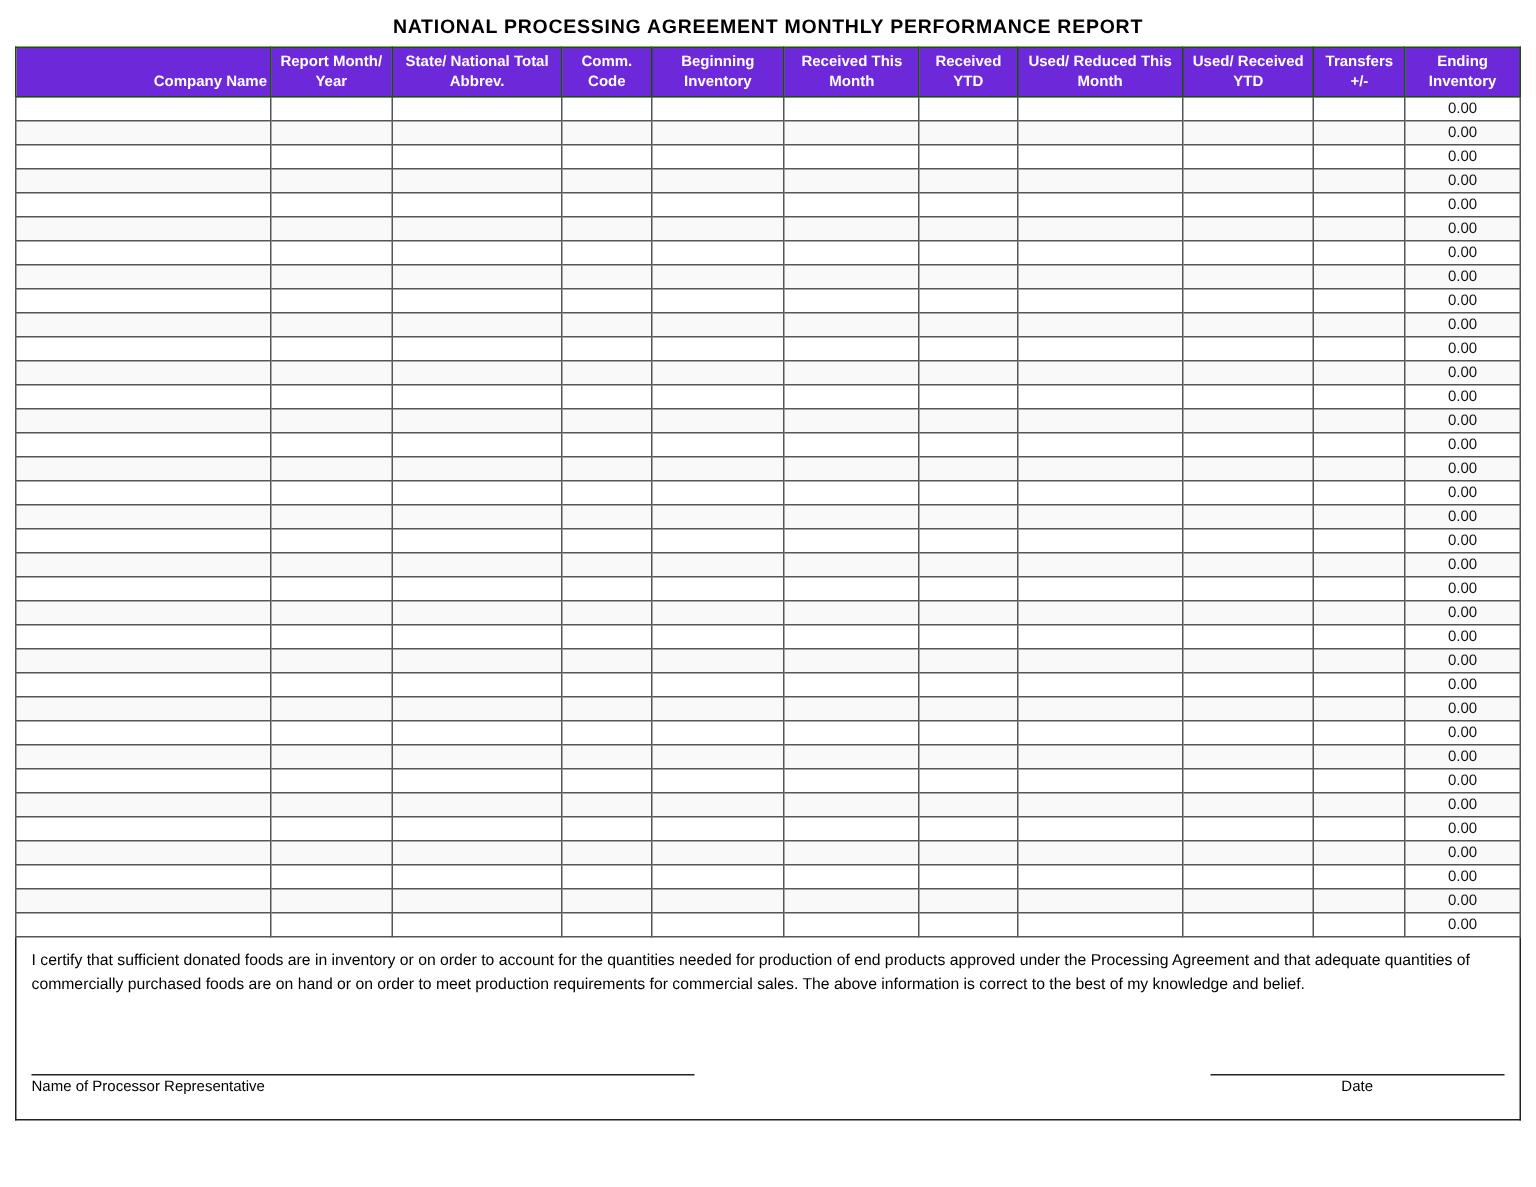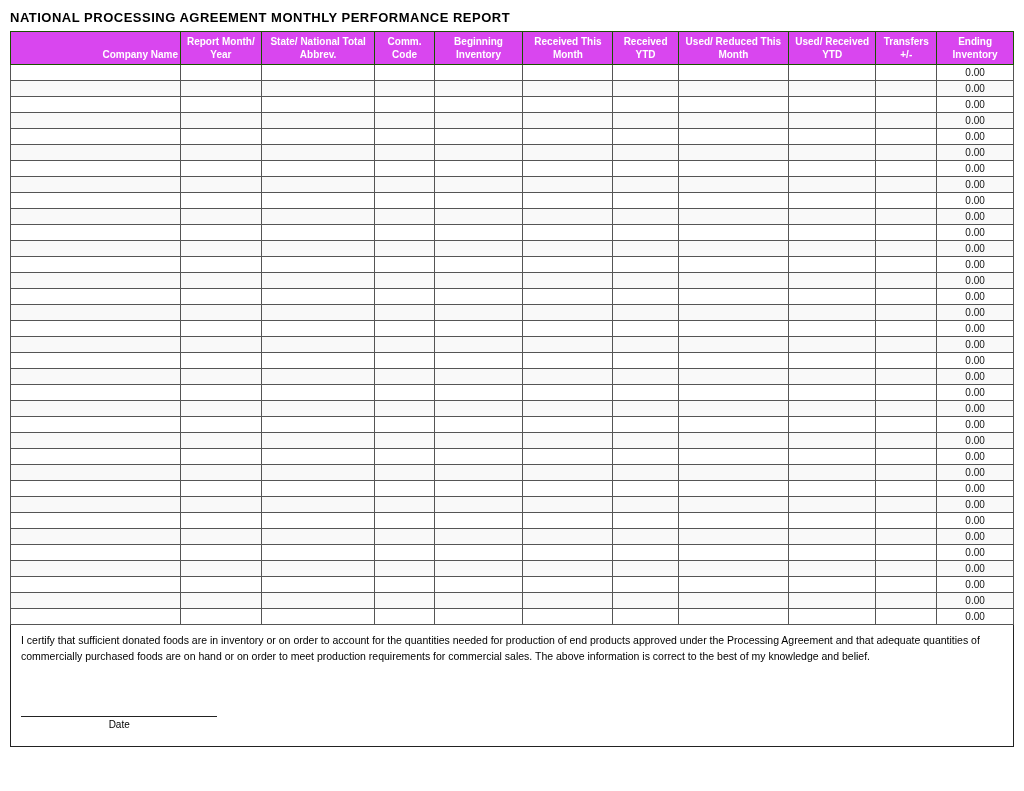--- a/index.html
+++ b/index.html
@@ -3,32 +3,33 @@
   <meta charset="utf-8">
   <style>
     * { margin: 0; padding: 0; box-sizing: border-box; }
     body {
       font-family: Arial, sans-serif;
       background: #fff;
       padding: 10px;
       font-size: 11px;
     }
     .page-title {
+      text-align: center;
       font-weight: bold;
       font-size: 13px;
       margin-bottom: 6px;
       letter-spacing: 0.5px;
     }
     .report-table {
       width: 100%;
       border-collapse: collapse;
       border: 1.5px solid #222;
     }
     .report-table th {
-      background-color: #d946ef;
+      background-color: #6d28d9;
       color: #fff;
       font-weight: bold;
       font-size: 10px;
       text-align: center;
       vertical-align: bottom;
       padding: 3px 2px;
       border: 1px solid #1a5200;
       line-height: 1.3;
     }
     .report-table th.company-name-header {
@@ -564,18 +565,22 @@
         <td></td>
         <td></td>
         <td class="value-cell">0.00</td>
       </tr>
     </tbody>
 </table>
 
 <div class="footer-section">
   <p class="footer-text">I certify that sufficient donated foods are in inventory or on order to account for the quantities needed for production of end products approved under the Processing Agreement and that adequate quantities of commercially purchased foods are on hand or on order to meet production requirements for commercial sales.  The above information is correct to the best of my knowledge and belief.</p>
   <div class="signature-row">
+    <div class="signature-block">
+      <div class="signature-line"></div>
+      <span class="signature-label">Name of Processor Representative</span>
+    </div>
     <div class="date-block">
       <div class="signature-line"></div>
       <span class="signature-label">Date</span>
     </div>
   </div>
 </div>
 
 </body></html>

